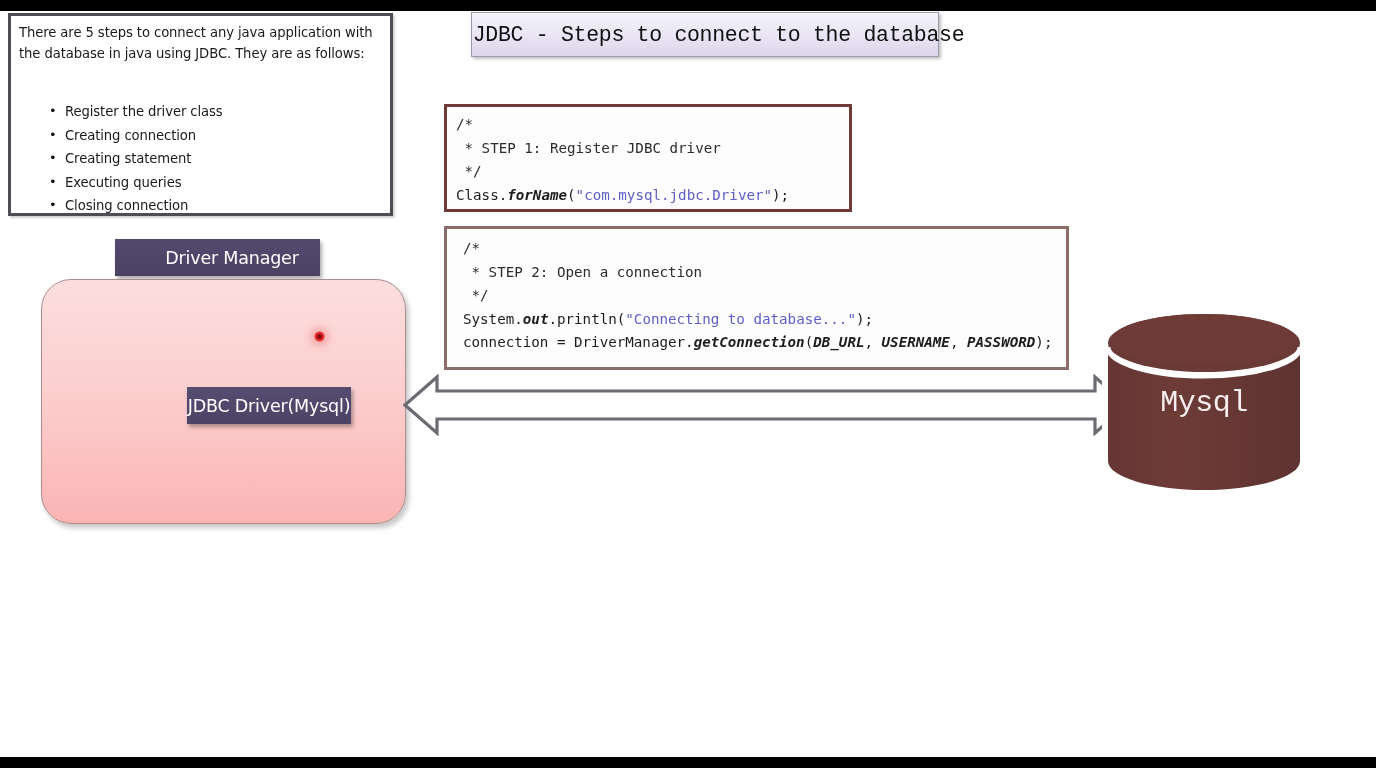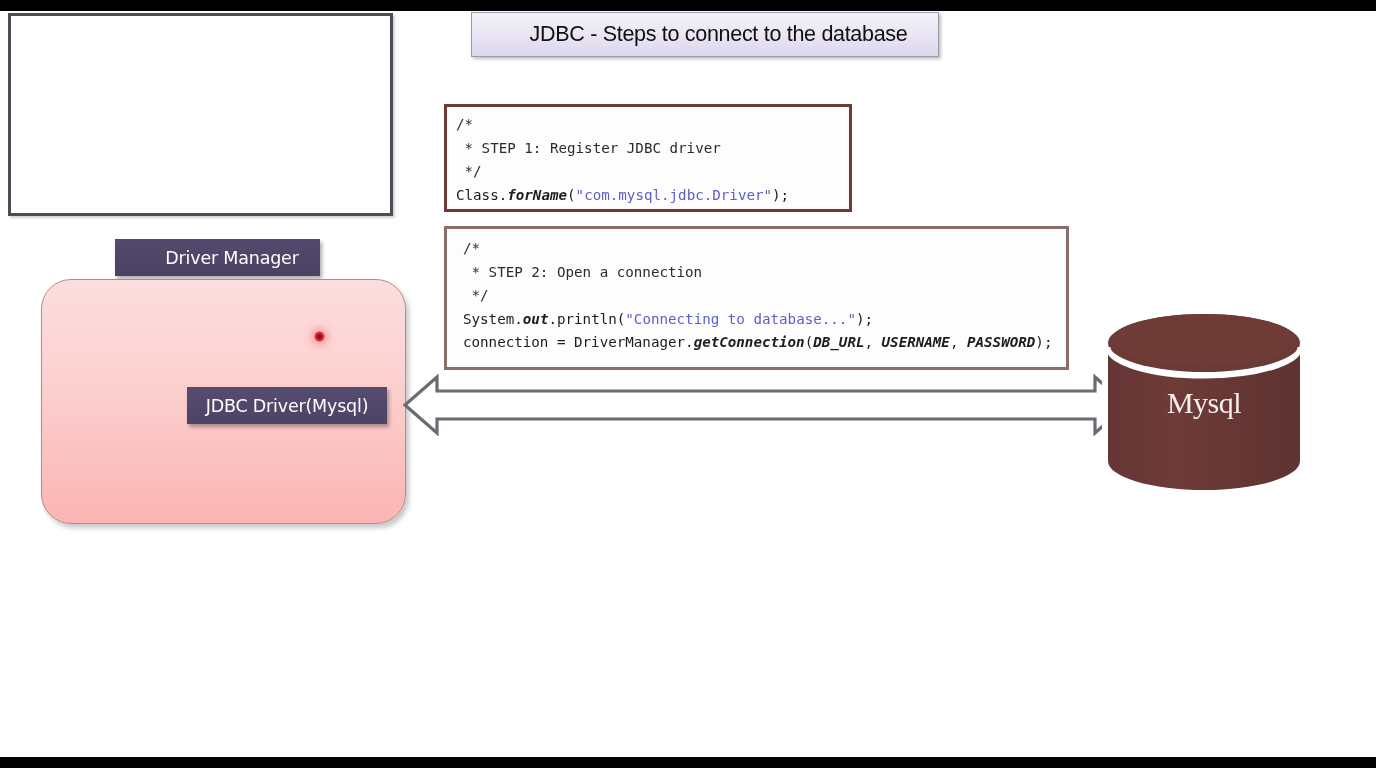--- a/index.html
+++ b/index.html
@@ -80,21 +80,21 @@
     width: 468px; height: 45px;
     background: linear-gradient(to bottom, #f3f1f9 0%, #ebe7f5 45%, #ddd6ec 100%);
     border: 1px solid #9b9bab;
     box-sizing: border-box;
     box-shadow: 2px 2px 3px rgba(0,0,0,0.25);
     display: flex;
     align-items: center;
     justify-content: center;
   }
   .title-banner span {
-    font-family: Liberation Sans, sans-serif;
+    font-family: Liberation Mono, monospace;
     font-size: 21.5px;
     color: #101010;
     letter-spacing: -0.3px;
     white-space: nowrap;
     margin-left: 27px;
   }
 
   
   .code-box {
     position: absolute;
@@ -158,21 +158,21 @@
     position: absolute;
     left: 314px; top: 331px;
     width: 11px; height: 11px;
     border-radius: 50%;
     background: radial-gradient(circle, #8d0b0b 0%, #8d0b0b 28%, #e02626 34%, #e02626 52%, rgba(240,120,120,0.55) 72%, rgba(250,190,190,0) 100%);
     box-shadow: 0 0 7px 4px rgba(235,90,90,0.35);
   }
   .jdbc-driver-label {
     position: absolute;
     left: 187px; top: 387px;
-    width: 200px; height: 37px;
+    width: 164px; height: 37px;
     background: linear-gradient(to bottom, #574d72 0%, #4c4264 100%);
     display: flex;
     align-items: center;
     justify-content: center;
     box-shadow: 2px 3px 4px rgba(0,0,0,0.33);
   }
   .jdbc-driver-label span {
     font-family: "DejaVu Sans", sans-serif;
     font-size: 17.5px;
     color: #ffffff;
@@ -196,33 +196,41 @@
   .cyl-label {
     position: absolute;
     left: 1098px; top: 307px;
     width: 212px; height: 192px;
     display: flex;
     align-items: center;
     justify-content: center;
     pointer-events: none;
   }
   .cyl-label span {
-    font-family: Liberation Serif, serif;
+    font-family: Liberation Mono, monospace;
     font-size: 30px;
     color: #f6eeee;
     letter-spacing: -0.5px;
   }
 </style>
 </head>
 <body>
 
 <div class="bar-top"></div>
 <div class="bar-bottom"></div>
 
 <div class="steps-box">
+  <div class="steps-intro">There are 5 steps to connect any java application with the database in java using JDBC. They are as follows:</div>
+  <ul class="steps-list">
+    <li>Register the driver class</li>
+    <li>Creating connection</li>
+    <li>Creating statement</li>
+    <li>Executing queries</li>
+    <li>Closing connection</li>
+  </ul>
 </div>
 
 <div class="title-banner">
   <span>JDBC - Steps to connect to the database</span>
 </div>
 
 <div class="code-box code-box-1" style="border-color: rgb(110, 59, 55);"><span class="code-line"><span class="cmt">/*</span></span><span class="code-line"><span class="cmt"> * STEP 1: Register JDBC driver</span></span><span class="code-line"><span class="cmt"> */</span></span><span class="code-line"><span>Class.</span><span class="ital">forName</span><span>(</span><span class="str">"com.mysql.jdbc.Driver"</span><span>);</span></span></div>
 
 <div class="code-box code-box-2" style="border-color: rgb(140, 109, 105);"><span class="code-line"><span class="cmt">/*</span></span><span class="code-line"><span class="cmt"> * STEP 2: Open a connection</span></span><span class="code-line"><span class="cmt"> */</span></span><span class="code-line"><span>System.</span><span class="ital">out</span><span>.println(</span><span class="str">"Connecting to database..."</span><span>);</span></span><span class="code-line"><span>connection = DriverManager.</span><span class="ital">getConnection</span><span>(</span><span class="ital">DB_URL</span><span>, </span><span class="ital">USERNAME</span><span>, </span><span class="ital">PASSWORD</span><span>);</span></span></div>
 

